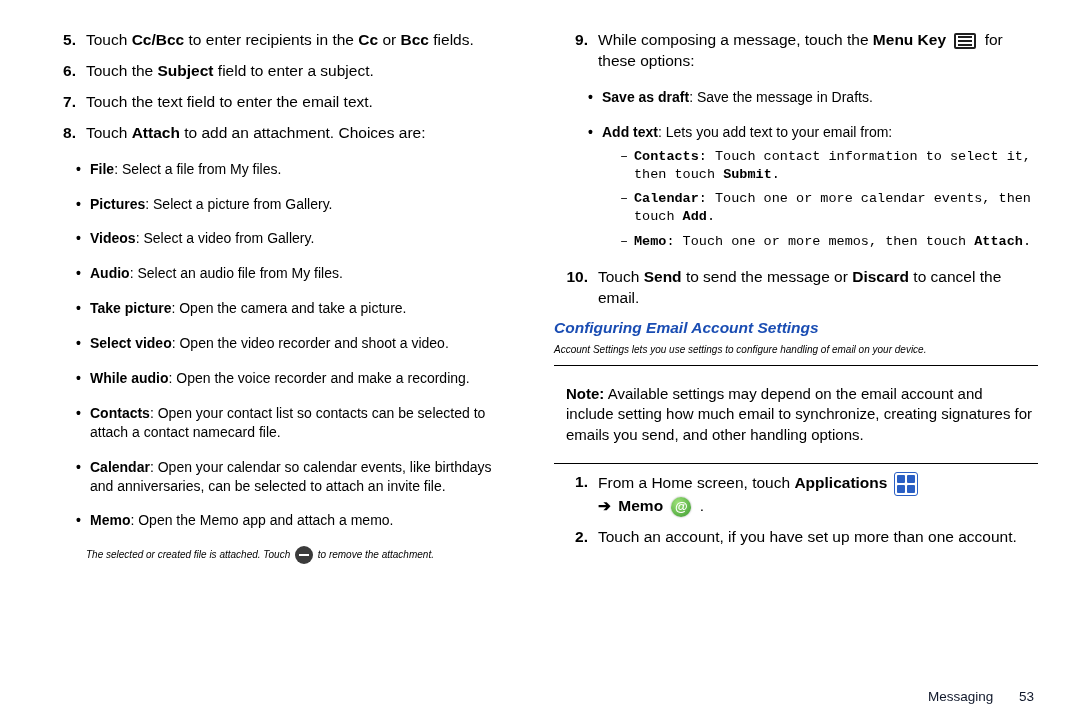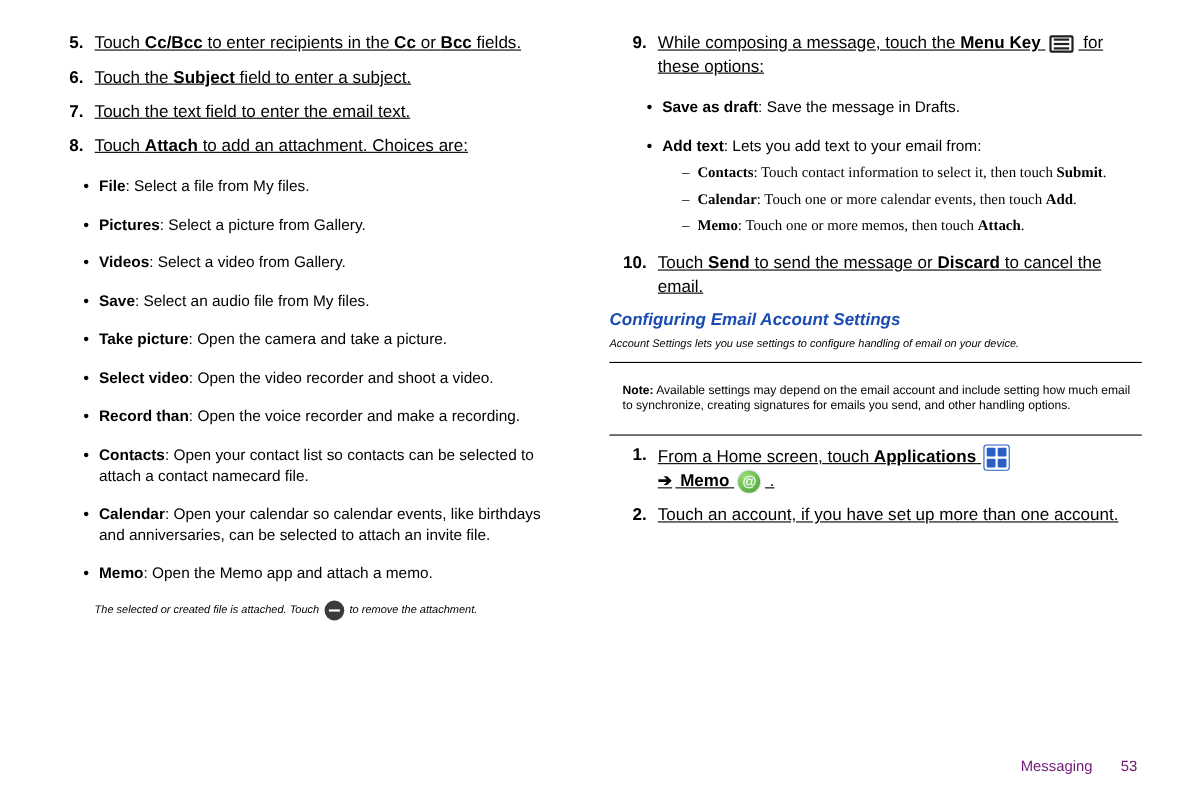--- a/index.html
+++ b/index.html
@@ -32,21 +32,21 @@
     line-height: 1.35;
     font-size: 15.5px;
   }
   .num-item .num {
     width: 34px;
     flex-shrink: 0;
     text-align: right;
     padding-right: 10px;
     font-weight: bold;
   }
-  .num-item .body { flex: 1; text-decoration: underline; }
+  .num-item .body { flex: 1; }
 
   .bullet-list { margin: 4px 0 4px 34px; }
   .bullet-item {
     position: relative;
     padding-left: 14px;
     margin: 16px 0;
     font-size: 14px;
     line-height: 1.35;
     font-family: "Arial Narrow", Arial, sans-serif;
     font-stretch: condensed;
@@ -59,21 +59,21 @@
     font-weight: bold;
   }
 
   .dash-list { margin-left: 18px; }
   .dash-item {
     position: relative;
     padding-left: 14px;
     margin: 6px 0;
     font-size: 13.5px;
     line-height: 1.35;
-    font-family: Liberation Serif, serif;
+    font-family: Liberation Mono, monospace;
     font-stretch: condensed;
   }
   .dash-item::before {
     content: "–";
     position: absolute;
     left: 0;
     top: 0;
   }
 
   .para {
@@ -163,32 +163,32 @@
     box-shadow: 0 0 2px rgba(0,0,0,0.4);
   }
 
   hr.rule {
     border: none;
     border-top: 1.5px solid #000;
     margin: 8px 0;
   }
 
   .note-block {
-    font-size: 11px;
+    font-size: 15px;
     line-height: 1.35;
     margin: 18px 0;
     padding: 0 4px 0 12px;
   }
 
   .footer {
     position: absolute;
     bottom: 16px;
     right: 46px;
     font-size: 13.5px;
-    color: #701a75;
+    color: #0f172a;
     font-family: Arial, sans-serif;
   }
   .footer .pg { margin-left: 22px; }
 
   .arrow { font-weight: bold; margin: 0 3px 0 0; }
 </style>
 </head>
 <body>
 
 <div class="page">
@@ -218,24 +218,24 @@
       <span class="num">8.</span>
       <span class="body">
         <span>Touch </span><span class="b">Attach</span><span> to add an attachment. Choices are:</span>
       </span>
     </div>
 
     <div class="bullet-list">
       <div class="bullet-item"><span class="b">File</span><span>: Select a file from My files.</span></div>
       <div class="bullet-item"><span class="b">Pictures</span><span>: Select a picture from Gallery.</span></div>
       <div class="bullet-item"><span class="b">Videos</span><span>: Select a video from Gallery.</span></div>
-      <div class="bullet-item"><span class="b">Save</span><span>: Select an audio file from My files.</span></div>
+      <div class="bullet-item"><span class="b">Audio</span><span>: Select an audio file from My files.</span></div>
       <div class="bullet-item"><span class="b">Take picture</span><span>: Open the camera and take a picture.</span></div>
       <div class="bullet-item"><span class="b">Select video</span><span>: Open the video recorder and shoot a video.</span></div>
-      <div class="bullet-item"><span class="b">Record than</span><span>: Open the voice recorder and make a recording.</span></div>
+      <div class="bullet-item"><span class="b">While audio</span><span>: Open the voice recorder and make a recording.</span></div>
       <div class="bullet-item"><span class="b">Contacts</span><span>: Open your contact list so contacts can be selected to attach a contact namecard file.</span></div>
       <div class="bullet-item"><span class="b">Calendar</span><span>: Open your calendar so calendar events, like birthdays and anniversaries, can be selected to attach an invite file.</span></div>
       <div class="bullet-item"><span class="b">Memo</span><span>: Open the Memo app and attach a memo.</span></div>
     </div>
 
     <div class="para">
       <span>The selected or created file is attached. Touch </span><span class="minus-icon"></span><span> to remove the attachment.</span>
     </div>
 
   </div>

